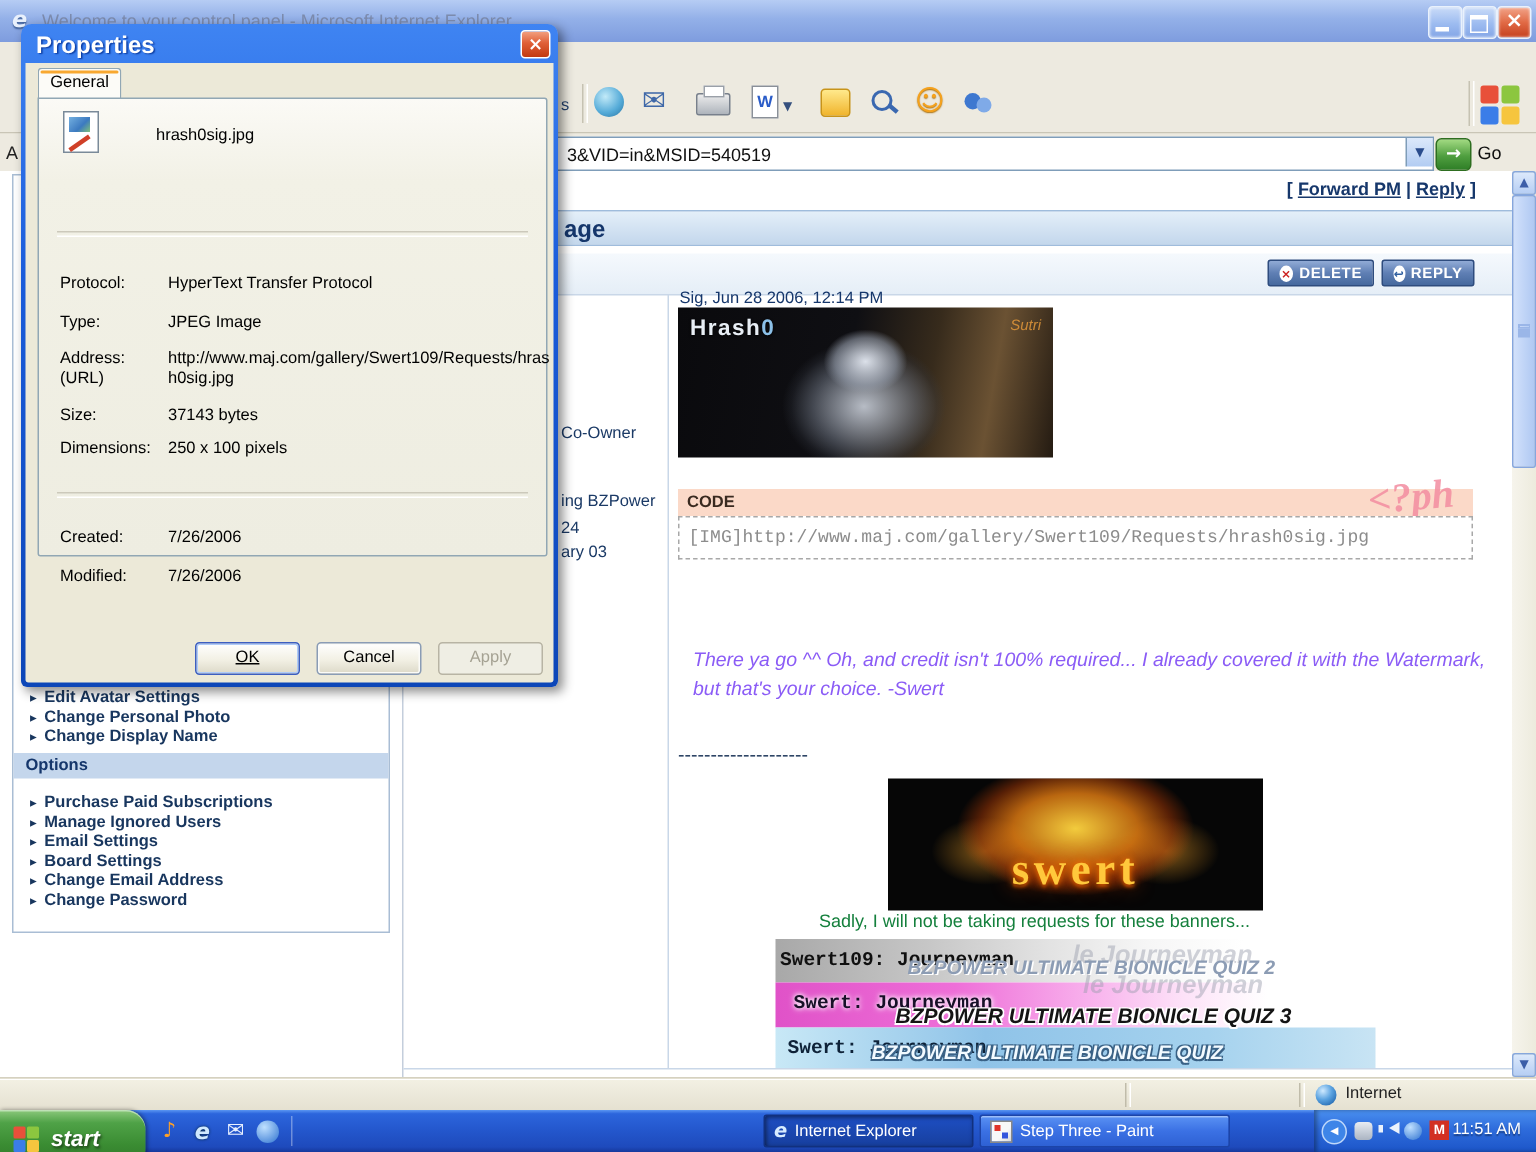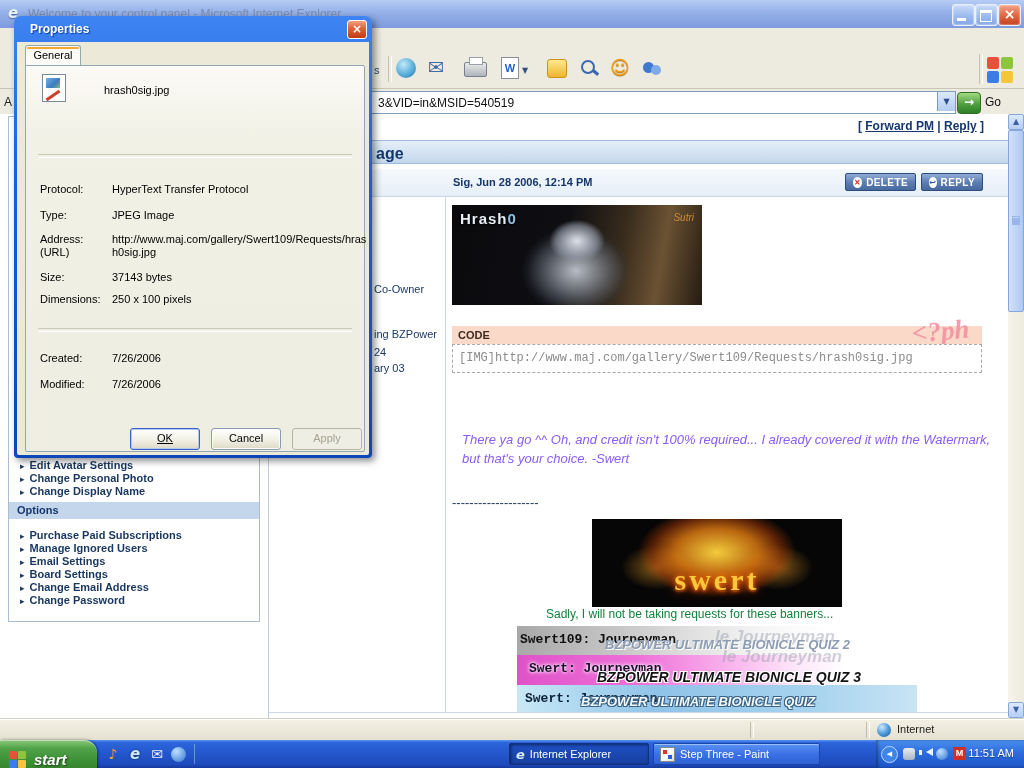--- a/index.html
+++ b/index.html
@@ -57,21 +57,21 @@
   
   .pagebg{position:absolute;left:0;top:114px;width:1008px;height:604px;background:#FFF;}
   .vdiv{position:absolute;left:268px;top:114px;width:1px;height:604px;background:#C4CEDC;}
   .pmbar{position:absolute;top:119px;right:40px;font-size:12px;font-weight:bold;color:#16376B;white-space:nowrap;}
   .pmbar .lnk{text-decoration:underline;cursor:pointer;}
   .secheader{position:absolute;left:269px;top:140px;width:739px;height:22px;
     background:linear-gradient(180deg,#E4EFF9 0%,#C3D7EC 100%);border-top:1px solid #9FBCDC;border-bottom:1px solid #9FBCDC;}
   .secfrag{position:absolute;left:107px;top:4px;font-size:16px;font-weight:bold;color:#15366B;}
   .postband{position:absolute;left:269px;top:169px;width:739px;height:27px;
     background:linear-gradient(180deg,#F5F9FD 0%,#E5EEF7 100%);border-bottom:1px solid #C9D7E8;}
-  .posttitle{position:absolute;left:184px;top:7px;font-size:11px;font-weight:bold;color:#15366B;}
+  .posttitle{position:absolute;left:184px;top:24px;font-size:11px;font-weight:normal;color:#15366B;}
   .ipb-btn{position:absolute;top:4px;height:18px;box-sizing:border-box;border:1px solid #2E4C7E;border-radius:2px;
     background:linear-gradient(180deg,#91ABD6 0%,#5F7FB4 50%,#46699E 100%);color:#FFF;font-weight:bold;
     font-size:10px;letter-spacing:.4px;display:flex;align-items:center;gap:4px;padding:0 7px;cursor:pointer;}
   .ipb-ico{width:11px;height:11px;border-radius:50%;background:#FFF;font-size:8px;font-weight:bold;
     text-align:center;line-height:11px;}
   .memfrag{position:absolute;font-size:11px;color:#1B3A66;white-space:nowrap;}
   .colline{position:absolute;left:445px;top:196px;width:1px;height:516px;background:#C9D7E8;}
   .botline{position:absolute;left:269px;top:712px;width:739px;height:1px;background:#C9D7E8;}
 
   .sigimg{position:absolute;left:452px;top:205px;width:250px;height:100px;overflow:hidden;
@@ -174,30 +174,30 @@
   .ti-gray{width:12px;height:12px;border-radius:3px;background:linear-gradient(180deg,#E8ECF2,#AAB4C2);}
   .ti-spk{width:0;height:0;border:4px solid transparent;border-right:7px solid #EAF2FC;}
   .ti-spk::before{content:"";position:absolute;left:-7px;top:-2px;width:3px;height:5px;background:#EAF2FC;}
   .ti-blue{width:12px;height:12px;border-radius:50%;background:radial-gradient(circle at 35% 30%,#BFE0FF,#2E72D0);}
   .ti-m{width:13px;height:13px;background:#D23022;color:#FFF;font-size:9px;font-weight:bold;text-align:center;line-height:13px;}
   .clock{position:absolute;right:10px;top:7px;color:#FFF;font-size:11px;text-shadow:0 1px 1px rgba(0,0,0,.4);}
 
   
   .dialog{position:absolute;left:14px;top:16px;width:358px;height:442px;border-radius:7px 7px 4px 4px;
     background:linear-gradient(180deg,#3F84F2 0%,#1A5CDB 38%,#0C46B8 100%);box-shadow:3px 3px 7px rgba(0,0,0,.45);z-index:50;}
-  .dlg-title{position:absolute;left:16px;top:6px;color:#FFF;font-weight:bold;font-size:12px;text-shadow:1px 1px 1px #0A3AA0;}
+  .dlg-title{position:absolute;left:10px;top:6px;color:#FFF;font-weight:bold;font-size:16px;text-shadow:1px 1px 1px #0A3AA0;}
   .dlg-close{position:absolute;right:5px;top:4px;width:20px;height:19px;box-sizing:border-box;border-radius:3px;border:1px solid #FFF;
     background:linear-gradient(180deg,#F2A081 0%,#E06038 45%,#C23A10 100%);color:#FFF;font-size:12px;font-weight:bold;
     text-align:center;line-height:16px;cursor:pointer;}
   .dlg-body{position:absolute;left:3px;right:3px;top:26px;bottom:3px;background:#ECE9D8;border-radius:0 0 2px 2px;}
   .dlg-tab{position:absolute;left:8px;top:3px;width:56px;height:21px;box-sizing:border-box;background:#FCFBF7;
     border:1px solid #91A7B4;border-bottom:none;border-radius:3px 3px 0 0;font-size:11px;text-align:center;
     line-height:19px;color:#000;cursor:pointer;}
   .dlg-tab::before{content:"";position:absolute;left:1px;right:1px;top:1px;height:2px;background:#F8A830;border-radius:2px;}
-  .dlg-page{position:absolute;left:8px;top:23px;width:340px;height:387px;box-sizing:border-box;border:1px solid #91A7B4;
+  .dlg-page{position:absolute;left:8px;top:23px;width:340px;height:306px;box-sizing:border-box;border:1px solid #91A7B4;
     border-radius:0 2px 2px 2px;background:linear-gradient(180deg,#FBFAF6,#F2F1E6 18%,#EEEDE1 100%);}
   .file-icon{position:absolute;left:16px;top:8px;width:22px;height:26px;background:#FFF;border:1px solid #7A8A99;}
   .file-icon::before{content:"";position:absolute;left:3px;top:3px;width:14px;height:10px;
     background:linear-gradient(135deg,#74B0E0,#3C7AC0 60%,#7FC07A);}
   .file-icon::after{content:"";position:absolute;left:2px;bottom:4px;width:16px;height:3px;background:#D04028;transform:rotate(-35deg);}
   .fname{position:absolute;left:78px;top:18px;font-size:11px;color:#000;}
   .etch{position:absolute;left:12px;right:12px;height:2px;border-top:1px solid #CCC9BB;border-bottom:1px solid #FFF;}
   .flbl{position:absolute;left:14px;font-size:11px;color:#000;}
   .fval{position:absolute;left:86px;font-size:11px;color:#000;}
   .fval.wrap{width:256px;word-break:break-all;line-height:13px;}

